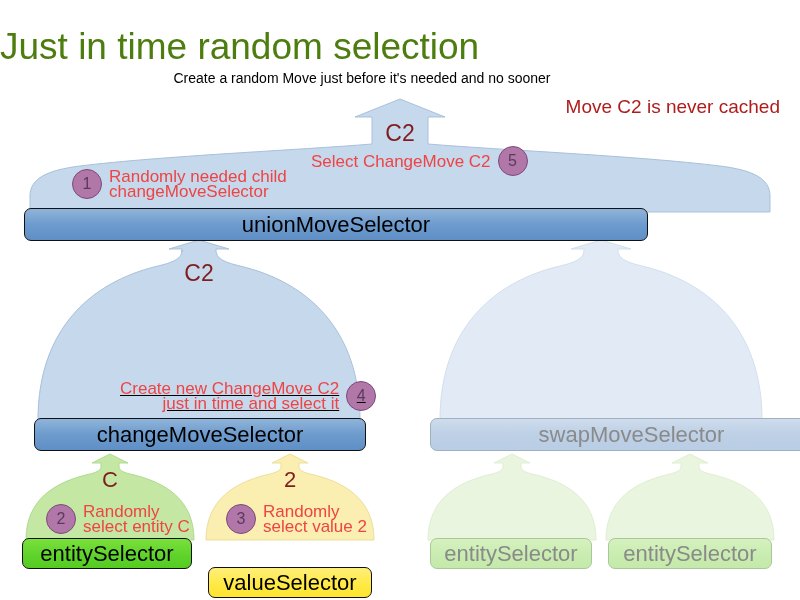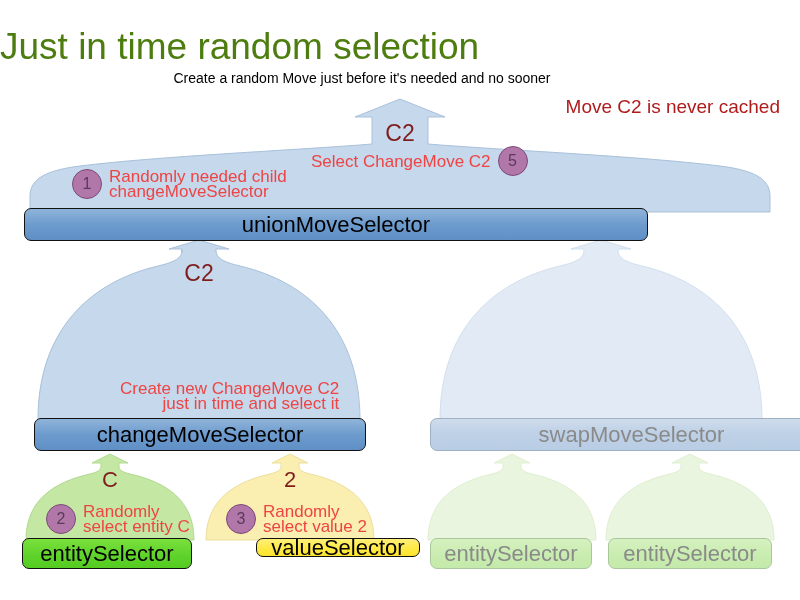--- a/index.html
+++ b/index.html
@@ -102,21 +102,22 @@
   }
 
   
   .annot {
     position: absolute;
     display: flex;
     align-items: center;
     gap: 7px;
   }
   .annot.right-align {
-    flex-direction: column;
+    flex-direction: row;
+    text-decoration: underline;
   }
   .badge {
     flex: 0 0 auto;
     width: 28px;
     height: 28px;
     border-radius: 50%;
     background: #b077a8;
     border: 1.6px solid #7d4a78;
     color: #5b3a5c;
     font-size: 16px;
@@ -287,19 +288,19 @@
   </div>
 
   <div class="bar bar-blue" style="left:24px; top:208px; width:624px; height:33px; font-size:22px;">unionMoveSelector</div>
 
   <div class="bar bar-blue" style="left:34px; top:418px; width:332px; height:33px; font-size:22px;">changeMoveSelector</div>
 
   <div class="bar bar-blue-faded" style="left:430px; top:418px; width:403px; height:33px; font-size:22px;">swapMoveSelector</div>
 
   <div class="bar bar-green" style="left:22px; top:538px; width:170px; height:31px; font-size:22px;">entitySelector</div>
 
-  <div class="bar bar-yellow" style="left:208px; top:538px; width:164px; height:19px; font-size:22px;margin-left:48px;">valueSelector</div>
+  <div class="bar bar-yellow" style="left:208px; top:567px; width:164px; height:31px; font-size:22px;">valueSelector</div>
 
   <div class="bar bar-green-faded" style="left:430px; top:538px; width:162px; height:31px; font-size:22px;">entitySelector</div>
 
   <div class="bar bar-green-faded" style="left:608px; top:538px; width:164px; height:31px; font-size:22px;">entitySelector</div>
 
 </div>
 
 </body></html>

